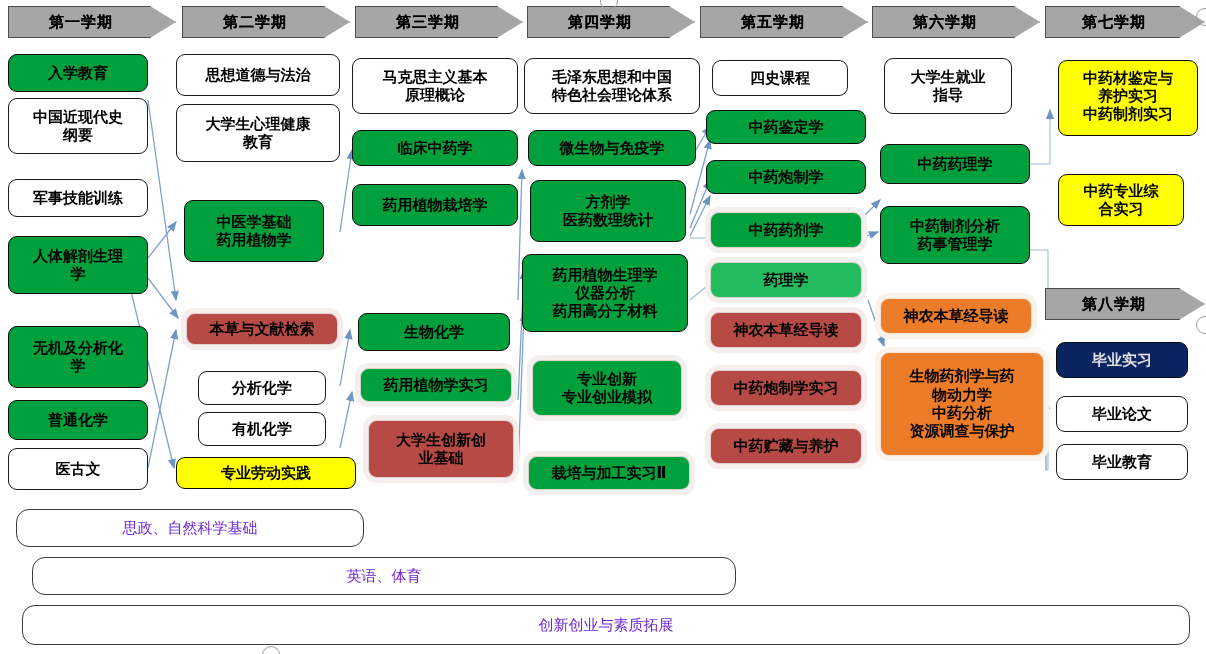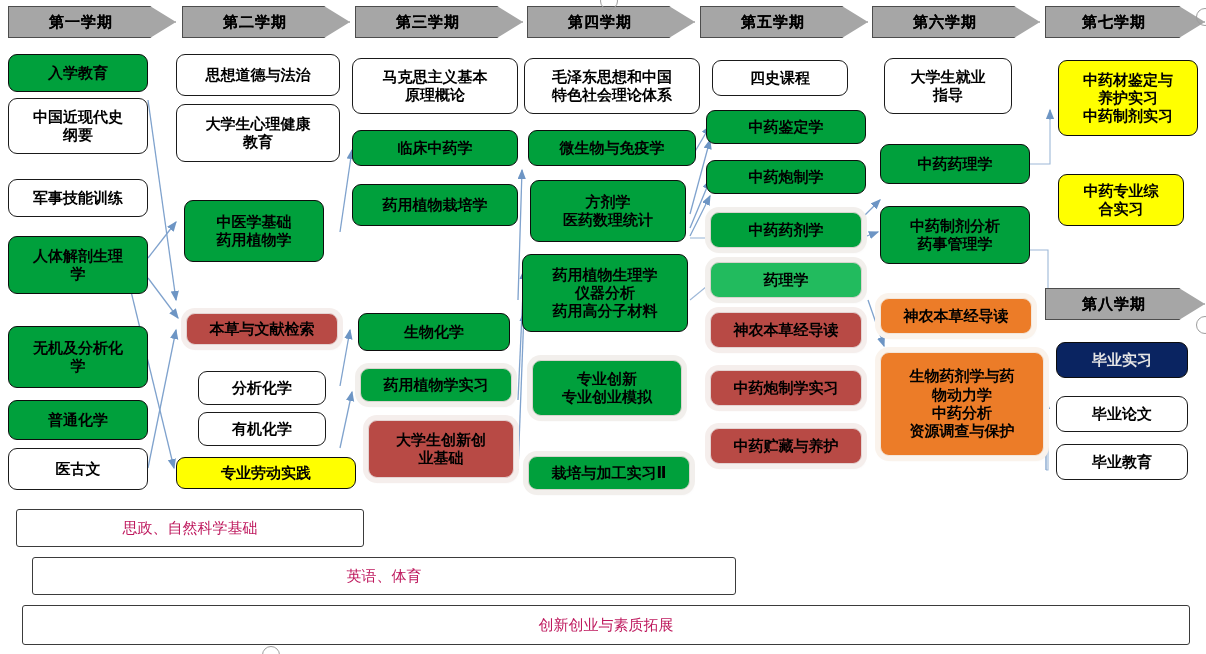--- a/index.html
+++ b/index.html
@@ -53,24 +53,24 @@
   .orange{background:#ec7c28;border:1px solid #f3e6da;
      box-shadow:0 0 0 5px #faf3ec, 2px 3px 3px rgba(150,120,90,.55);}
   .navy{background:#0a2461;border:1.6px solid #0d0d0d;color:#e5e5e5;}
 
   
   .bar{
     position:absolute;
     box-sizing:border-box;
     background:#ffffff;
     border:1.6px solid #3b3b3b;
-    border-radius:3px;
+    border-radius:13px;
     display:flex;align-items:center;
     font-size:15px;
-    color:#be185d;
+    color:#6d28d9;
     font-weight:400;
   }
   .bar span{display:block;width:100%;text-align:center;}
 
   
   #wires{position:absolute;left:0;top:0;width:1206px;height:654px;pointer-events:none;}
   .wire{stroke:#7fa2cd;stroke-width:1.3px;fill:none;}
   .wire2{stroke:#9db8d8;stroke-width:1.1px;fill:none;}
   .dec{position:absolute;border:1.4px solid #9d9d9d;border-radius:50%;
        width:16px;height:16px;background:transparent;}
@@ -183,21 +183,21 @@
 指导</div>
   <div class="box green" style="left:880px;top:144px;width:150px;height:40px;">中药药理学</div>
   <div class="box green" style="left:880px;top:206px;width:150px;height:58px;">中药制剂分析
 药事管理学</div>
   <div class="box orange" style="left:880px;top:298px;width:152px;height:36px;">神农本草经导读</div>
   <div class="box orange" style="left:880px;top:352px;width:164px;height:104px;">生物药剂学与药
 物动力学
 中药分析
 资源调查与保护</div>
 
-  <div class="box yellow" style="left:1058px;top:60px;width:140px;height:76px;">中药材鉴定与
+  <div class="box yellow" style="left:1058px;top:60px;width:140px;height:76px;font-family:Liberation Mono, monospace;">中药材鉴定与
 养护实习
 中药制剂实习</div>
   <div class="box yellow" style="left:1058px;top:174px;width:126px;height:52px;">中药专业综
 合实习</div>
 
   <div class="box navy" style="left:1056px;top:342px;width:132px;height:36px;">毕业实习</div>
   <div class="box white" style="left:1056px;top:396px;width:132px;height:36px;">毕业论文</div>
   <div class="box white" style="left:1056px;top:444px;width:132px;height:36px;">毕业教育</div>
 
   <div class="bar" style="left:16px;top:509px;width:348px;height:38px;">

